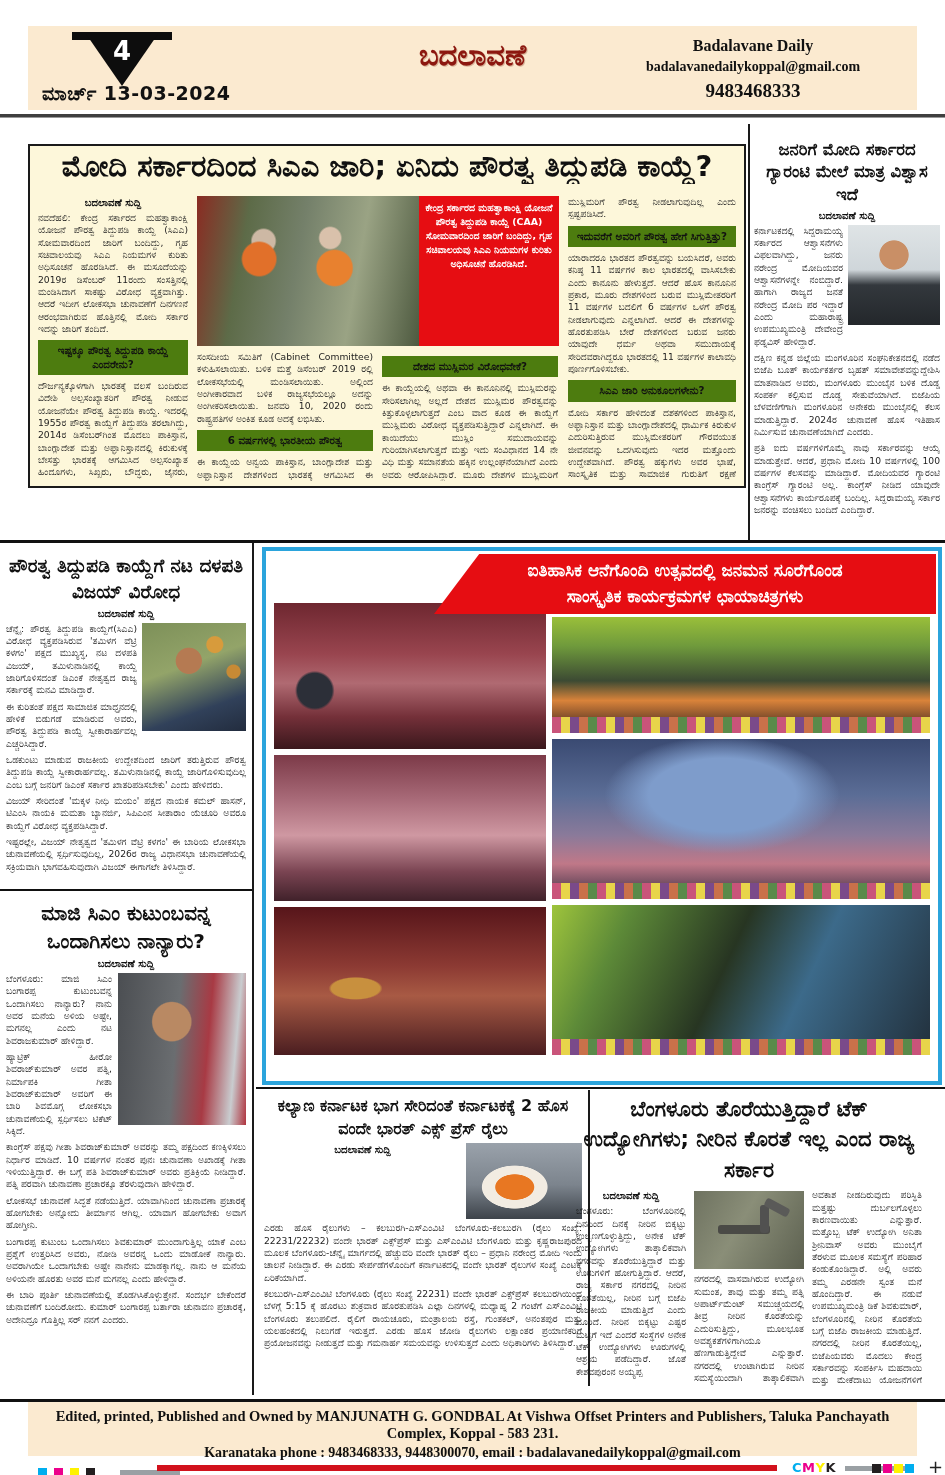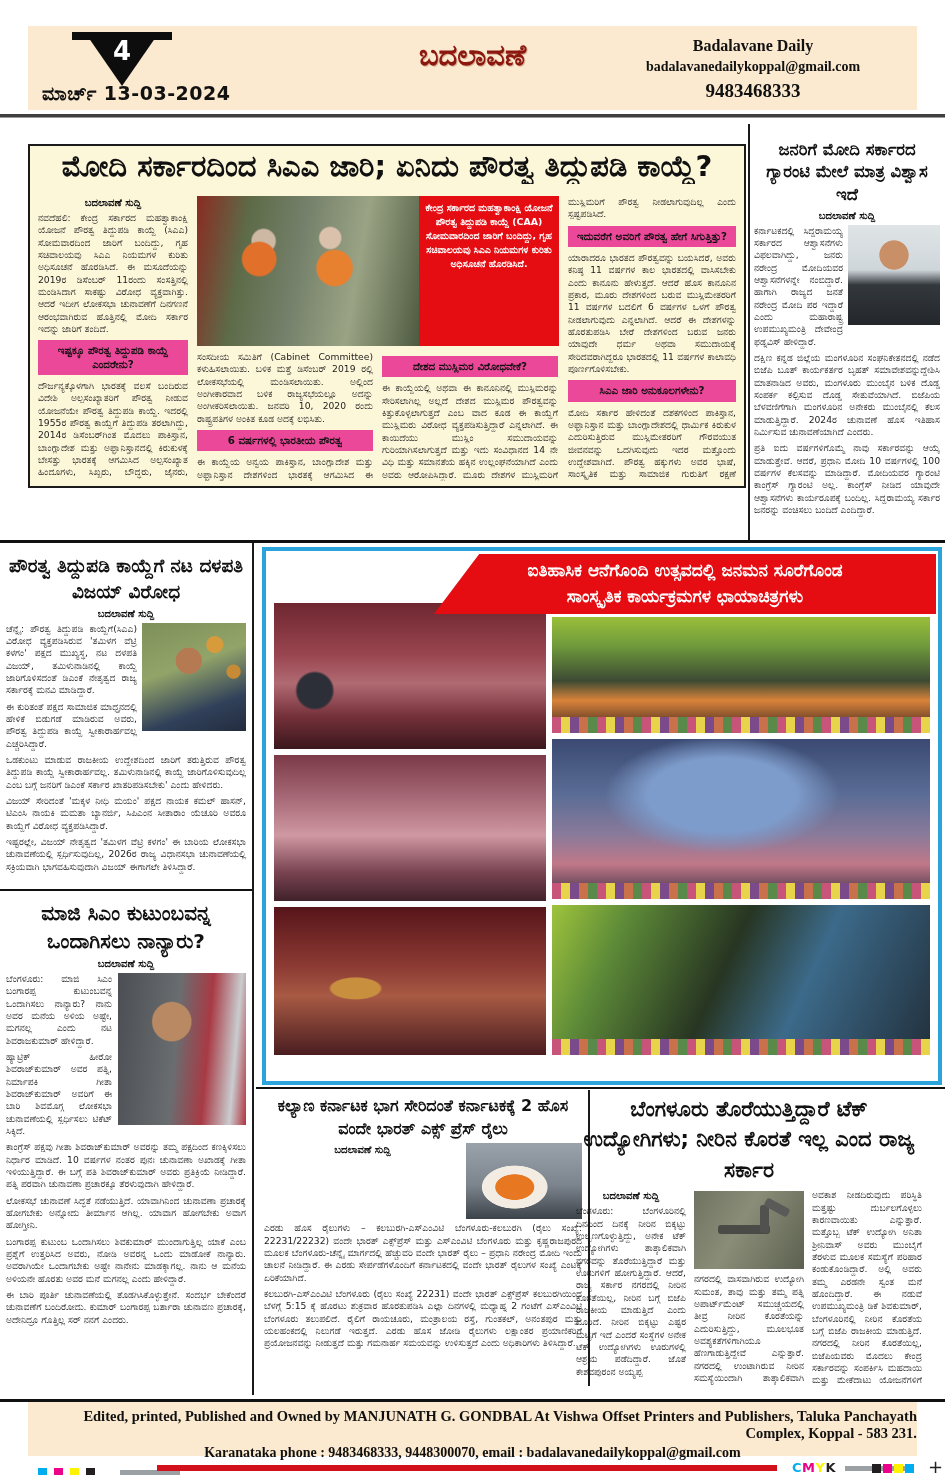--- a/index.html
+++ b/index.html
@@ -21,21 +21,21 @@
   .header-rule{left:0;top:114px;width:945px;height:3px;background:#3f3f3f;border-bottom:1px solid #999;}
   
   .main-block{left:28px;top:124px;width:718px;height:344px;background:#fdf7da;border:2px solid #1a1a1a;box-sizing:border-box;margin-top:20px;}
   .main-headline{position:absolute;top:3px;left:0;width:100%;text-align:center;font-size:29px;font-weight:bold;white-space:nowrap;overflow:hidden;}
   .main-cols{position:absolute;top:50px;left:8px;right:8px;bottom:5px;display:flex;gap:9px;overflow:hidden;}
   .mcol1{width:150px;overflow:hidden;}
   .mcol23{width:362px;overflow:hidden;}
   .mcol4{flex:1;overflow:hidden;}
   .byline{text-align:center;font-weight:bold;font-size:10px;margin:1px 0 3px 0;}
   .btext{font-size:9.2px;line-height:1.34;text-align:justify;color:#1c1c1c;margin:0 0 4px 0;}
-  .pinkbox{background:#ec4899;text-align:center;font-weight:bold;font-size:10.3px;line-height:1.3;padding:4px 2px;margin:5px 0;}
+  .pinkbox{background:#4d7c0f;text-align:center;font-weight:bold;font-size:10.3px;line-height:1.3;padding:4px 2px;margin:5px 0;}
   .photo-row{display:flex;height:150px;}
   .redbox{flex:1;background:#e60d12;color:#ffffff;font-weight:bold;font-size:9.4px;line-height:1.5;text-align:center;padding:5px 4px;box-sizing:border-box;}
   .subcols{display:flex;gap:9px;margin-top:5px;}
   .subcol{width:176px;overflow:hidden;}
   
   .photo{position:relative;overflow:hidden;}
   .ph-modi{width:222px;height:150px;background:
     radial-gradient(circle at 28% 42%,#e1702a 0 9%,transparent 10%),
     radial-gradient(circle at 62% 48%,#e8812f 0 11%,transparent 12%),
     radial-gradient(circle at 30% 30%,#cdb8a4 0 6%,transparent 7%),
@@ -92,21 +92,21 @@
   
   .train{left:264px;top:1094px;width:318px;height:292px;overflow:hidden;}
   .train-head{text-align:center;font-size:16px;font-weight:bold;line-height:1.45;margin:0 0 3px 0;}
   .water{left:576px;top:1094px;width:346px;height:292px;overflow:hidden;}
   .water-head{text-align:center;font-size:21px;font-weight:bold;line-height:1.45;margin:0 0 4px 0;}
   .water-cols{display:flex;gap:8px;}
   .wcol{flex:1;overflow:hidden;}
   
   .footer-rule{left:0;top:1399px;width:945px;height:3px;background:#111;}
   .footer-band{left:28px;top:1402px;width:889px;height:54px;background:#fbead0;text-align:center;}
-  .footer-band .f1{font-size:14.5px;font-weight:bold;margin-top:6px;text-align:right;}
+  .footer-band .f1{font-size:14.5px;font-weight:bold;margin-top:6px;}
   .footer-band .f2{font-size:14px;font-weight:bold;margin-top:3px;}
   .marks{left:0;top:1462px;width:945px;height:12px;}
   .sq{display:inline-block;width:9px;height:9px;margin-right:2px;vertical-align:middle;}
   .graybar{display:inline-block;height:5px;background:#9aa0a4;vertical-align:middle;}
   .redbar{position:absolute;left:157px;top:3px;width:620px;height:6px;background:#d2111c;}
   .cmyk{position:absolute;left:792px;top:-2px;font-size:13px;font-weight:bold;letter-spacing:.5px;}
   .crosshair{position:absolute;right:2px;top:-6px;font-size:18px;color:#222;}
 </style>
 </head>
 <body>

